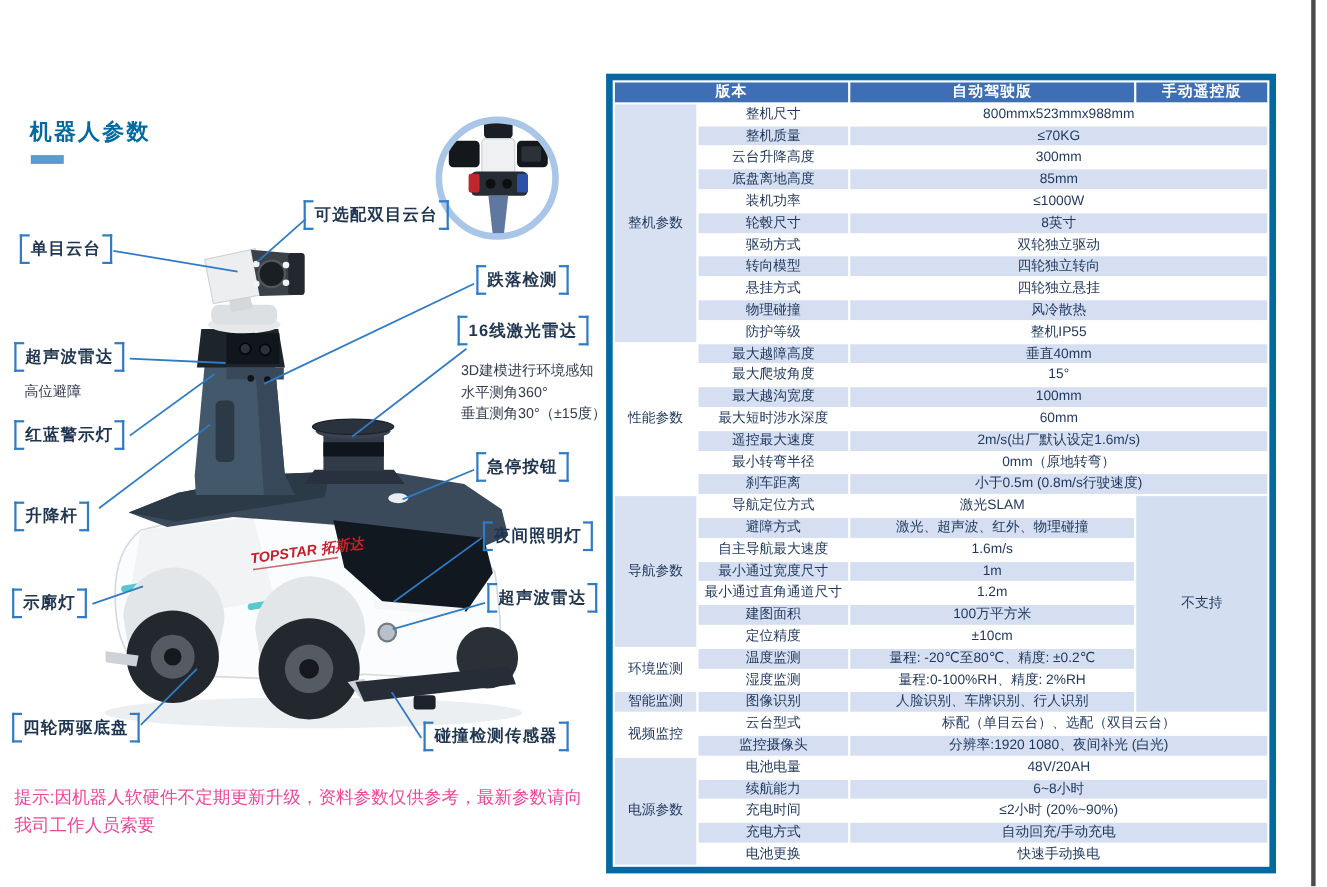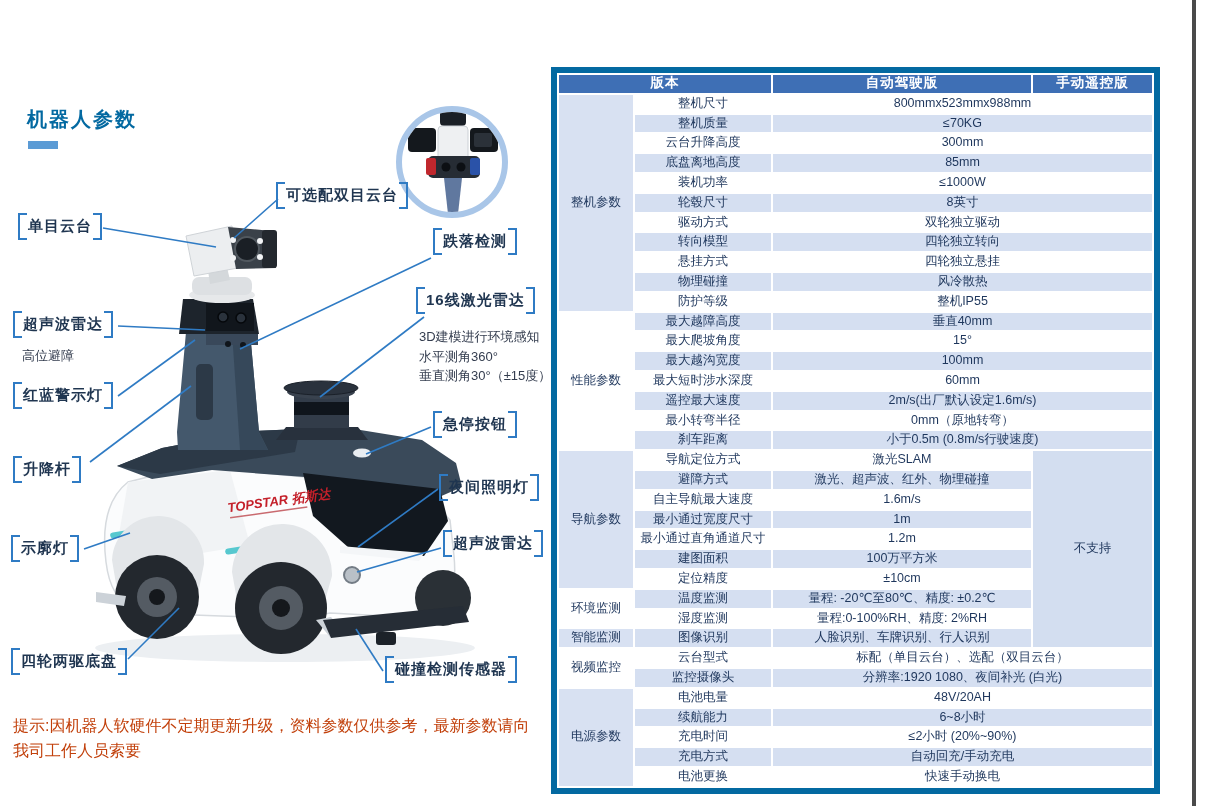--- a/index.html
+++ b/index.html
@@ -16,21 +16,21 @@
   .callout{position:absolute;z-index:4;white-space:nowrap;}
   .callout-label{position:relative;display:inline-block;padding:4px 10px;font-size:15px;
     font-weight:700;color:#1F3550;letter-spacing:1px;}
   .callout-label::before{content:'';position:absolute;left:0;top:0;bottom:0;width:7px;
     border:2px solid #2F7BC4;border-right:none;}
   .callout-label::after{content:'';position:absolute;right:0;top:0;bottom:0;width:7px;
     border:2px solid #2F7BC4;border-left:none;}
   .callout-notes{position:absolute;z-index:4;font-size:13px;color:#333C4E;font-weight:500;
     line-height:1.5;white-space:nowrap;}
   .footnote{position:absolute;left:13px;top:714px;width:520px;font-size:16px;line-height:1.55;
-    color:#c2410c;font-weight:500;z-index:4;}
+    color:#ec4899;font-weight:500;z-index:4;}
 
   
   #table-wrap{position:absolute;left:551px;top:67px;border:6px solid #0369a1;background:#fff;z-index:2;}
   table.spec{border-collapse:separate;border-spacing:2px;table-layout:fixed;width:597px;}
   table.spec th,table.spec td{height:17.8px;padding:0 2px;font-size:12.5px;line-height:1.1;
     text-align:center;vertical-align:middle;color:#1E365C;overflow:hidden;white-space:nowrap;}
   table.spec th{background:#3E6FB5;color:#fff;font-size:13.5px;font-weight:bold;letter-spacing:1px;}
   td.white{background:#FFFFFF;}
   td.blue{background:#D5DFF1;}
   td.cat-blue{background:#D8E1F2;}
@@ -162,21 +162,21 @@
           <line x1="383" y1="671" x2="356" y2="629" stroke="#2F7BC4" stroke-width="1.6"></line>
         </g>
     </svg>
 
     <div class="page-title">机器人参数</div>
     <div class="title-dash"></div>
     <div class="footnote">提示:因机器人软硬件不定期更新升级，资料参数仅供参考，最新参数请向我司工作人员索要</div>
 
   <div class="callout" style="left: 18px; top: 213px;"><span class="callout-label">单目云台</span></div>
       <div class="callout" style="left: 276px; top: 182px;"><span class="callout-label">可选配双目云台</span></div>
-      <div class="callout" style="left: 433px; top: 228px;"><span class="callout-label">跌落检测</span></div>
+      <div class="callout" style="left: 433px; top: 241px;"><span class="callout-label">跌落检测</span></div>
       <div class="callout" style="left: 13px; top: 311px;"><span class="callout-label">超声波雷达</span></div>
       <div class="callout-notes" style="left: 22px; top: 346px;">
         <div>高位避障</div>
       </div>
       <div class="callout" style="left: 416px; top: 287px;"><span class="callout-label">16线激光雷达</span></div>
       <div class="callout-notes" style="left: 419px; top: 327px;">
         <div>3D建模进行环境感知</div>
         <div>水平测角360°</div>
         <div>垂直测角30°（±15度）</div>
       </div>

